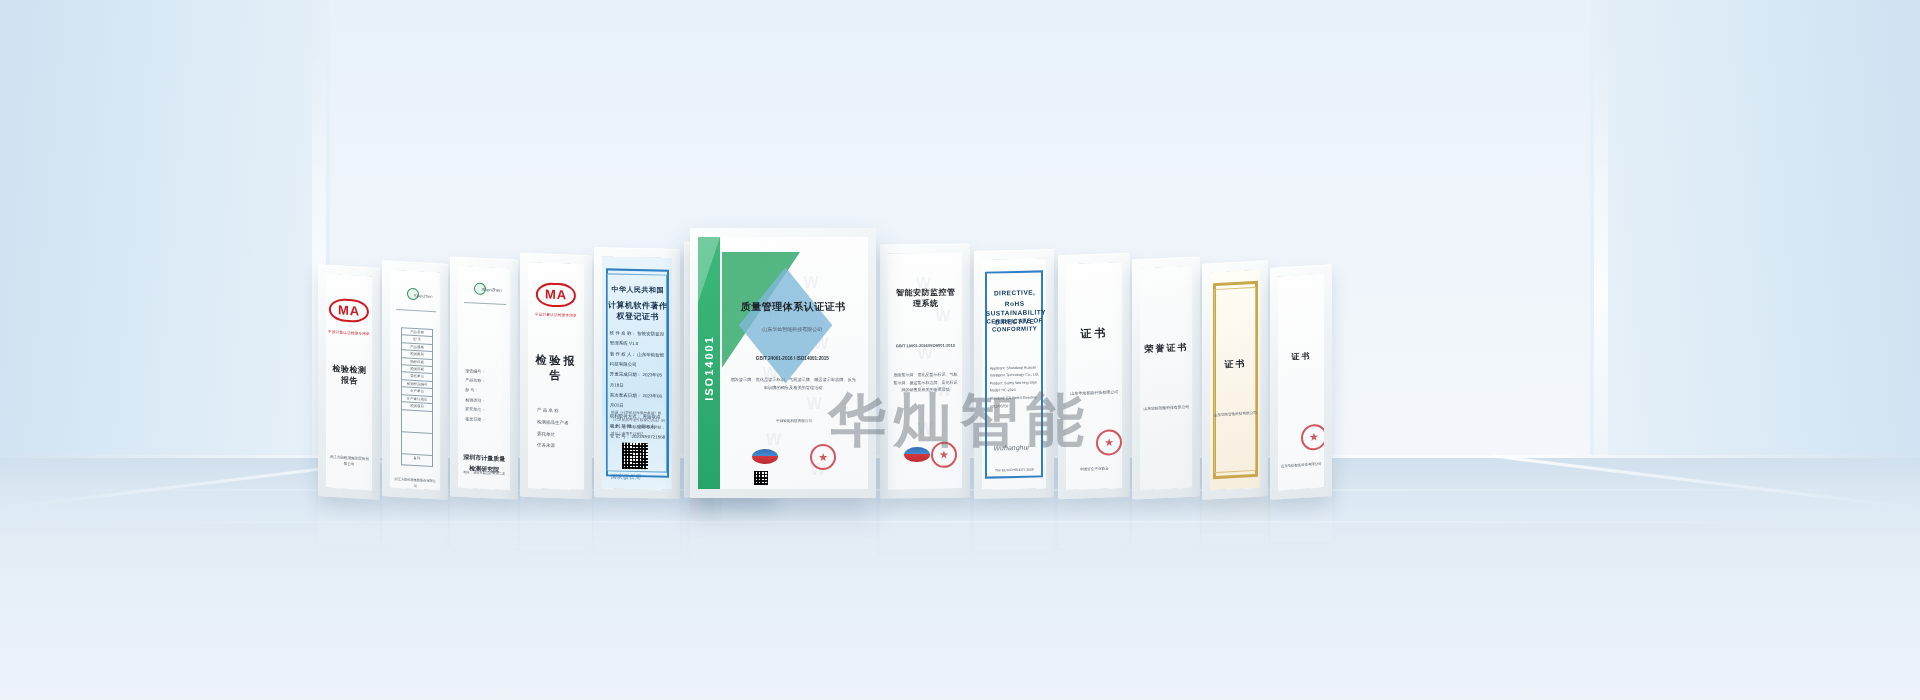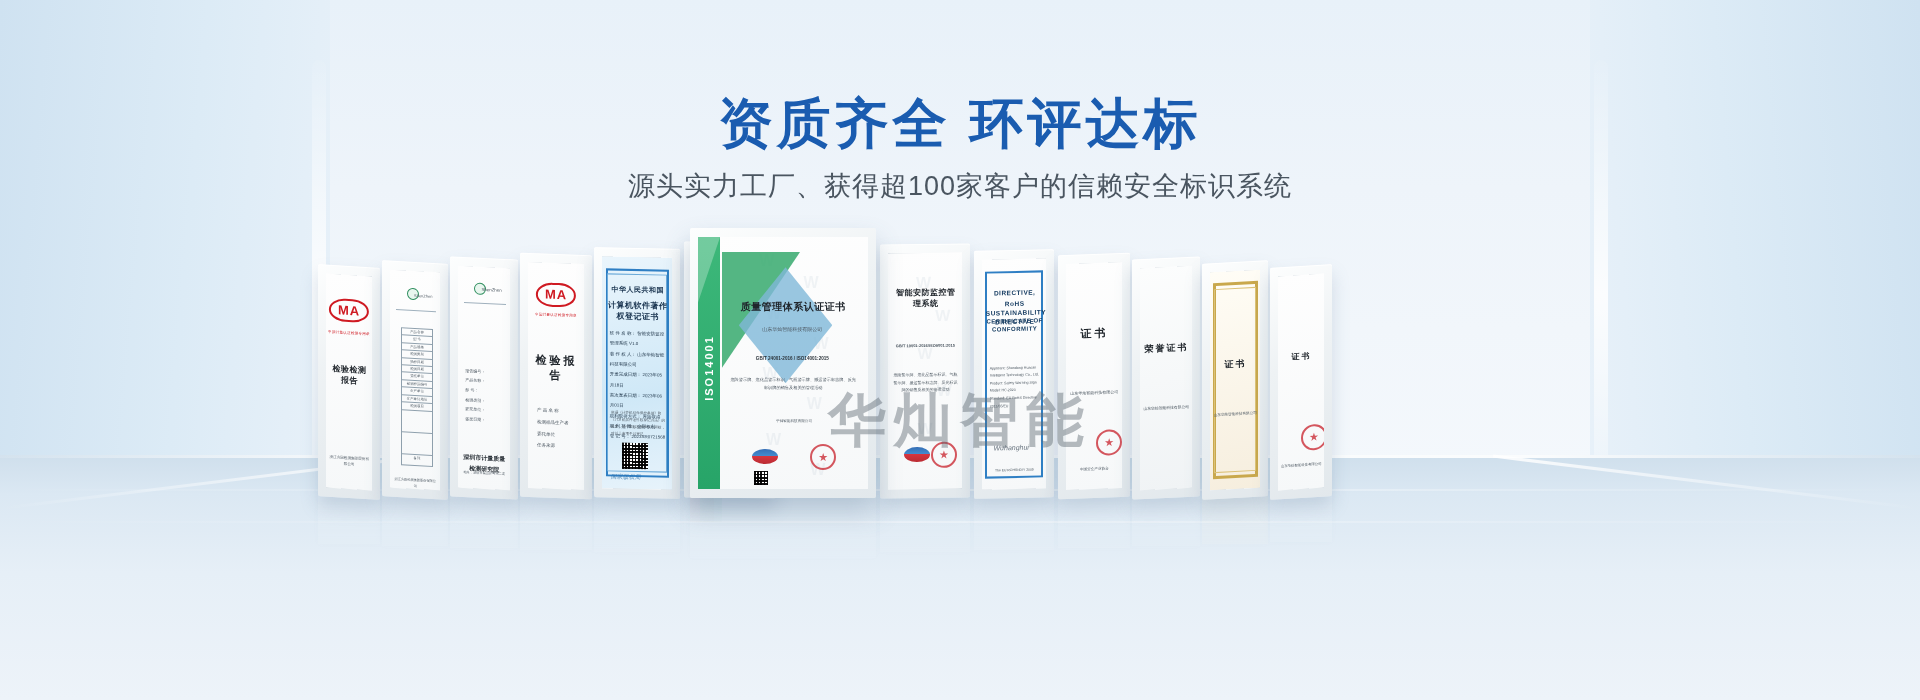--- a/index.html
+++ b/index.html
@@ -153,24 +153,20 @@
   </div>
 
   <div class="back-wall"></div>
   <div class="wall-left">
     <div class="side-glow" style="right:4px;"></div>
   </div>
   <div class="wall-right">
     <div class="side-glow" style="left:4px;"></div>
   </div>
 
-  <div class="headline-wrap">
-    <div class="headline">资质齐全 环评达标</div>
-    <div class="subline">源头实力工厂、获得超100家客户的信赖安全标识系统</div>
-  </div>
 
   <div class="certs">
 
     <div class="cert" style="left:318px;width:62px;height:232px;transform:skewY(3.6deg);">
       <div class="inner">
         <div class="paper p-white">
           <div class="mabox">MA</div>
           <div class="ma-sub">中国计量认证检测专用章</div>
           <div class="ctitle wide" style="top:42%;font-size:8px;">检验检测报告</div>
           <div class="cbody wide" style="top:84%;font-size:3.6px;">浙江方圆检测集团股份有限公司</div>

